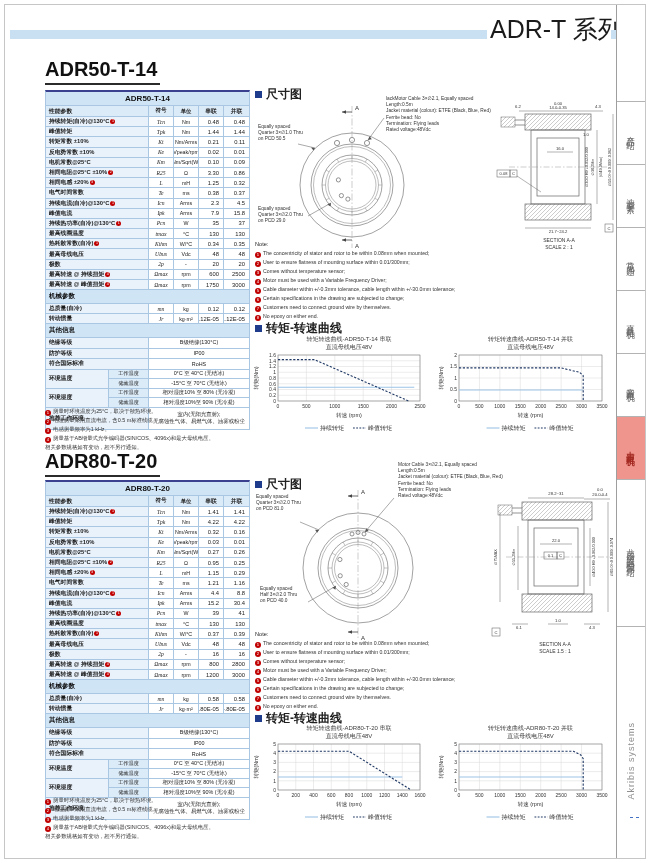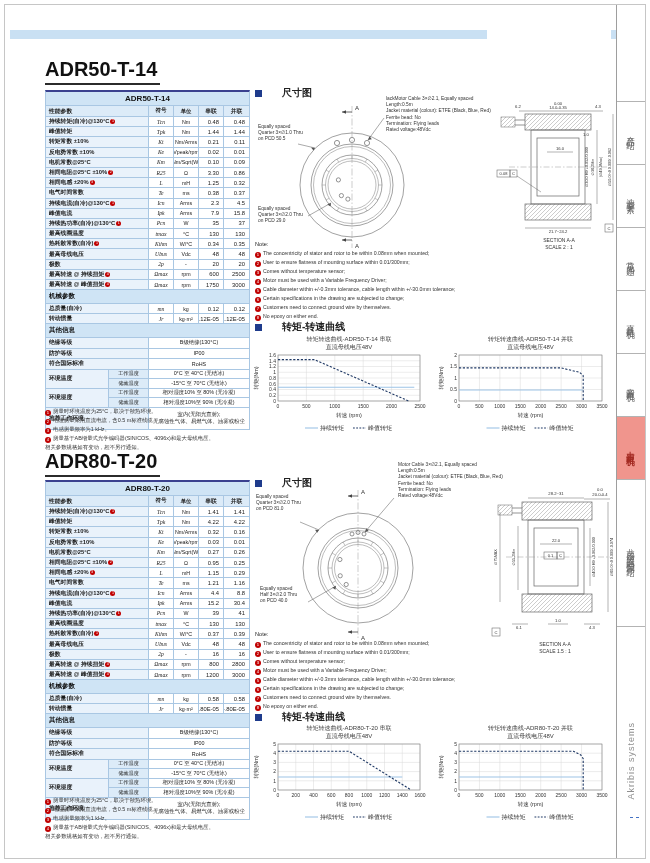--- a/index.html
+++ b/index.html
@@ -12,21 +12,21 @@
   .sidebar{position:absolute;right:5px;top:5px;bottom:5px;width:28px;border-left:1px solid #9e9e9e;background:#fff;}
   .vtab{writing-mode:vertical-rl;text-orientation:upright;letter-spacing:2px;font-size:8.5px;color:#666;
         display:flex;align-items:center;justify-content:center;border-top:1px solid #b3b3b3;margin:0;width:100%;}
   .vtab.active{background:#f0958d;color:#a32a22;font-weight:bold;}
   .vtab.lastline{border-bottom:1px solid #b3b3b3;}
   .brand{position:absolute;bottom:58px;left:50%;transform:translateX(-50%) rotate(180deg);writing-mode:vertical-rl;
          font-size:9px;color:#8f8f8f;letter-spacing:1px;white-space:nowrap;}
   .pagemark{position:absolute;bottom:40px;right:6px;width:9px;border-top:1.4px dashed #4472c4;}
   
   .model-h{position:absolute;font-size:20px;font-weight:bold;color:#111;border-bottom:2px solid #2b2b2b;padding:0 3px 2px 0;white-space:nowrap;}
-  .blk-h{position:absolute;font-size:10px;font-weight:bold;color:#222;display:flex;align-items:center;gap:20px;white-space:nowrap;}
+  .blk-h{position:absolute;font-size:12px;font-weight:bold;color:#222;display:flex;align-items:center;gap:4px;white-space:nowrap;}
   .sq{width:7px;height:7px;background:#1f3b8c;display:inline-block;flex:none;}
   
   .spec{position:absolute;width:203px;border:0.5px solid #a9c7e3;border-top:2px solid #3b418f;font-size:5.8px;}
   .t-title{height:13px;background:#cfe4f5;font-weight:bold;font-size:8px;display:flex;align-items:center;justify-content:center;border-bottom:0.5px solid #a9c7e3;color:#111;}
   .trow{display:flex;border-bottom:0.5px solid #a9c7e3;align-items:stretch;}
   .trow:last-child{border-bottom:none;}
   .tc{border-right:0.5px solid #a9c7e3;display:flex;align-items:center;justify-content:center;padding:0 2px;box-sizing:border-box;overflow:hidden;white-space:nowrap;}
   .tc:last-child{border-right:none;}
   .c-label{width:103px;justify-content:flex-start;background:#e9f2fb;font-weight:bold;color:#1a1a1a;padding-left:3px;}
   .c-sym{width:25px;font-family:"Liberation Serif",serif;font-style:italic;font-size:5.6px;}
@@ -62,20 +62,21 @@
 
   <svg width="0" height="0" style="position:absolute">
       <defs>
     <pattern id="hatch" patternUnits="userSpaceOnUse" width="4" height="4">
       <path d="M0,4 l4,-4" stroke="#9a9a9a" stroke-width="0.5"></path>
     </pattern>
   </defs>
     </svg>
 
   <div class="hbar" style="left:10px;top:30px;width:477px;"></div>
+  <div class="hdr-title">ADR-T 系列</div>
   <div class="hbar" style="left:611px;top:30px;width:34px;"></div>
 
   <div class="sidebar">
     <div style="height:96px;"></div>
     <div id="sidebar-tabs">
         <div class="vtab" style="height: 62px;">产品介绍</div>
         <div class="vtab" style="height: 62px;">选型要素</div>
         <div class="vtab" style="height: 62px;">常见问题</div>
         <div class="vtab" style="height: 62px;">直线电机</div>
         <div class="vtab" style="height: 62px;">音圈电机</div>

